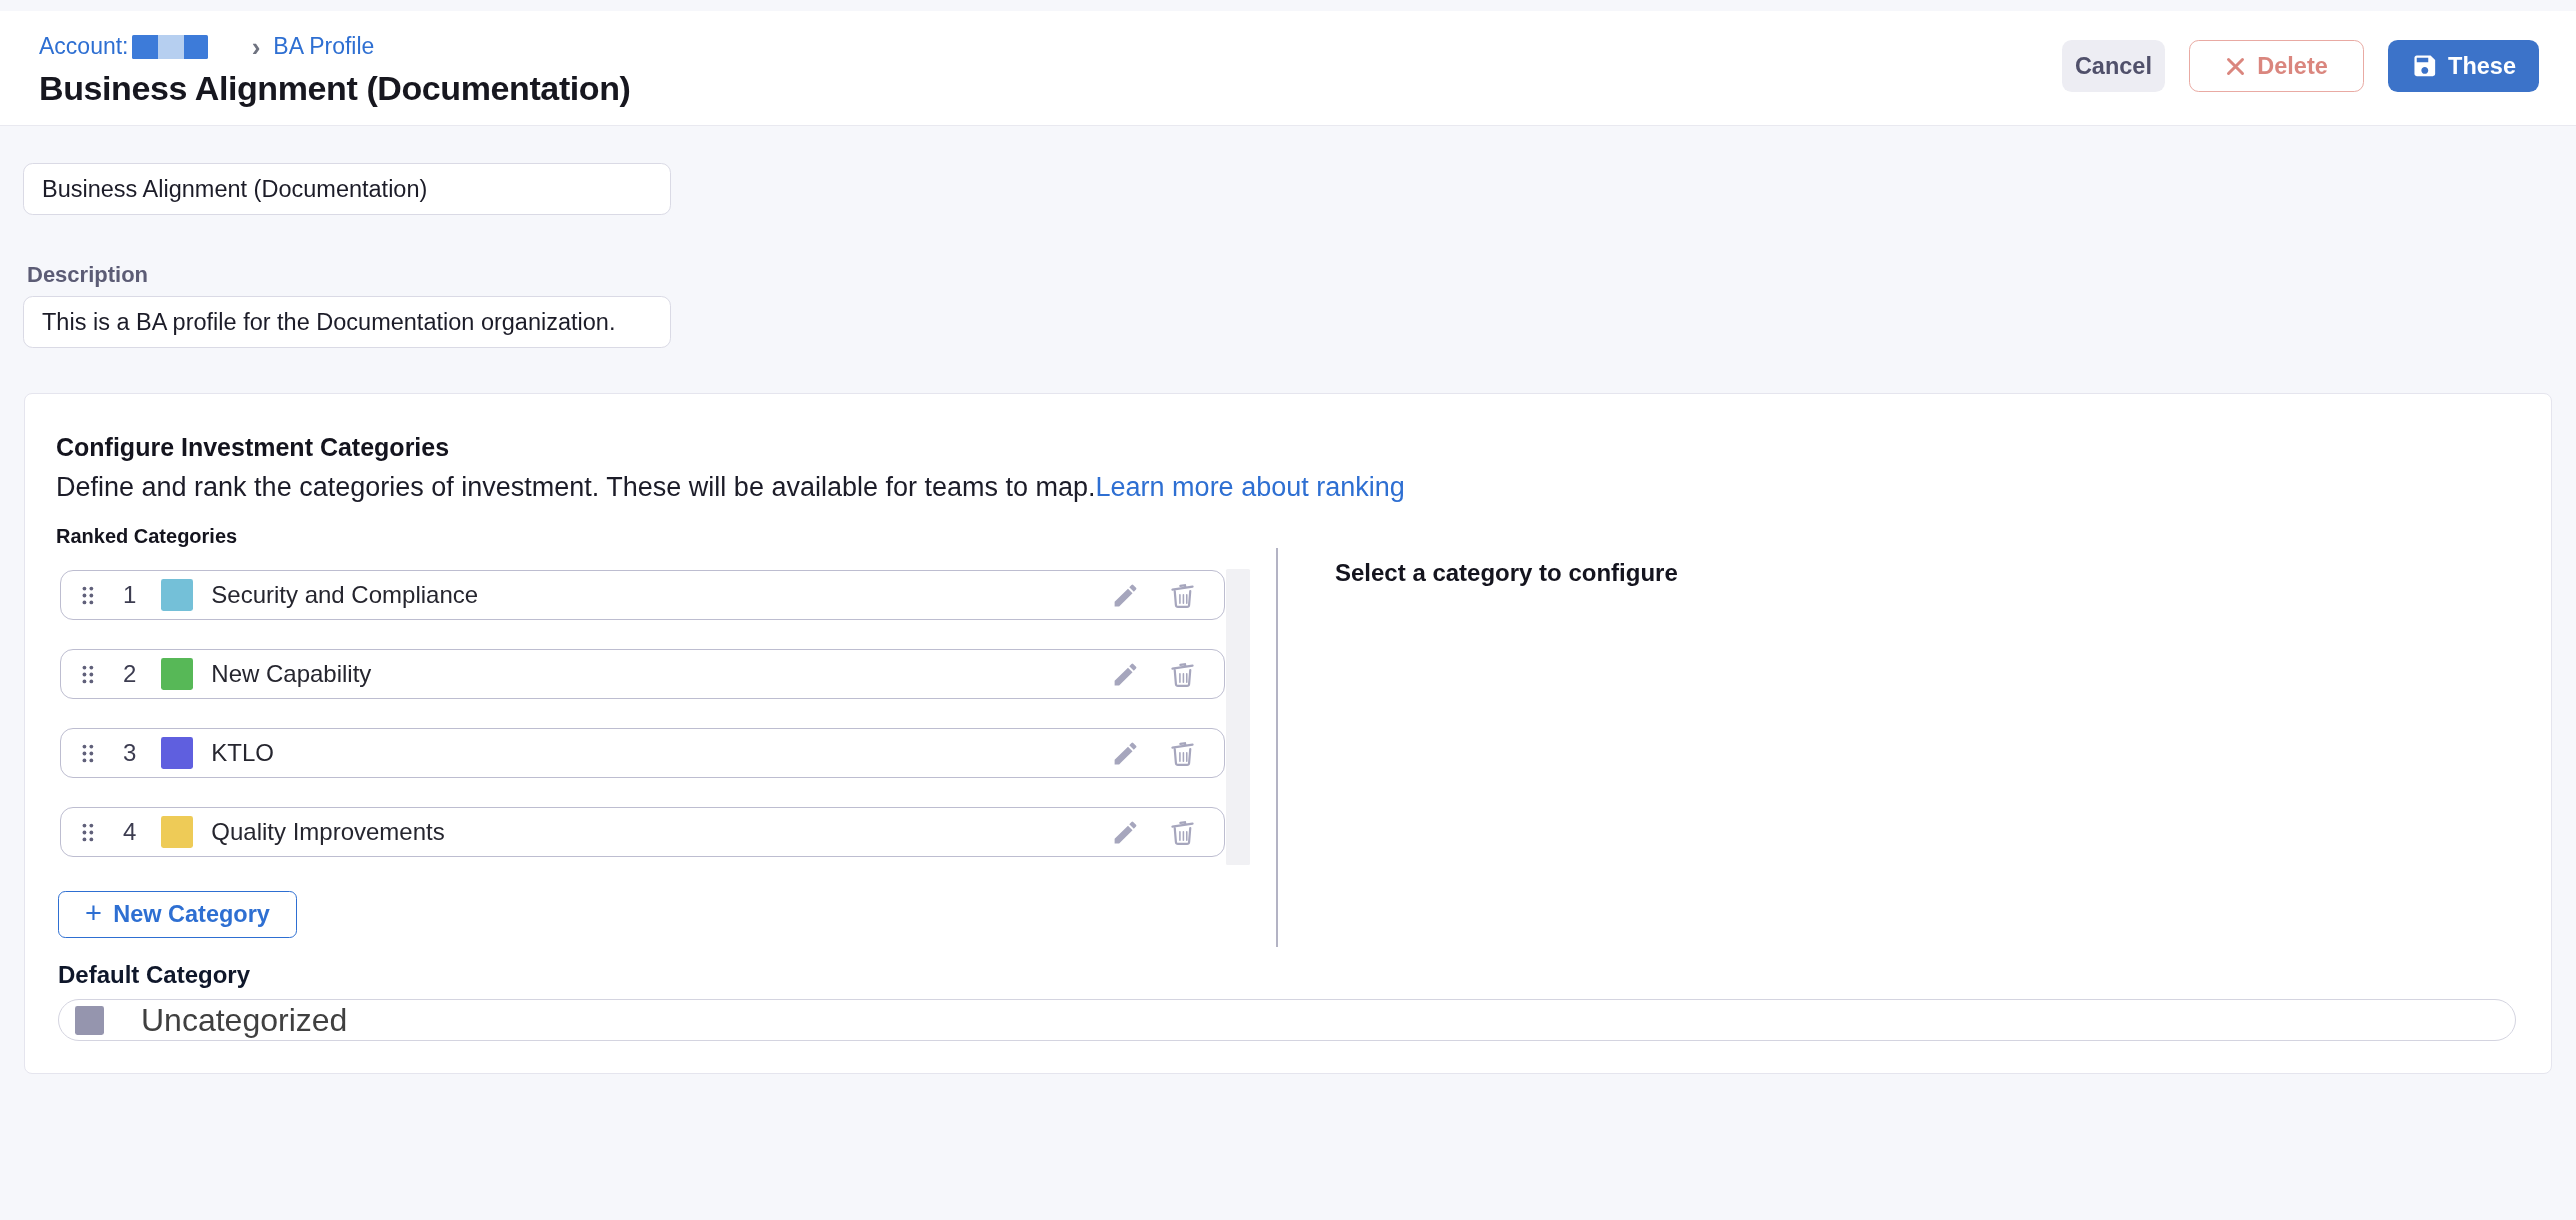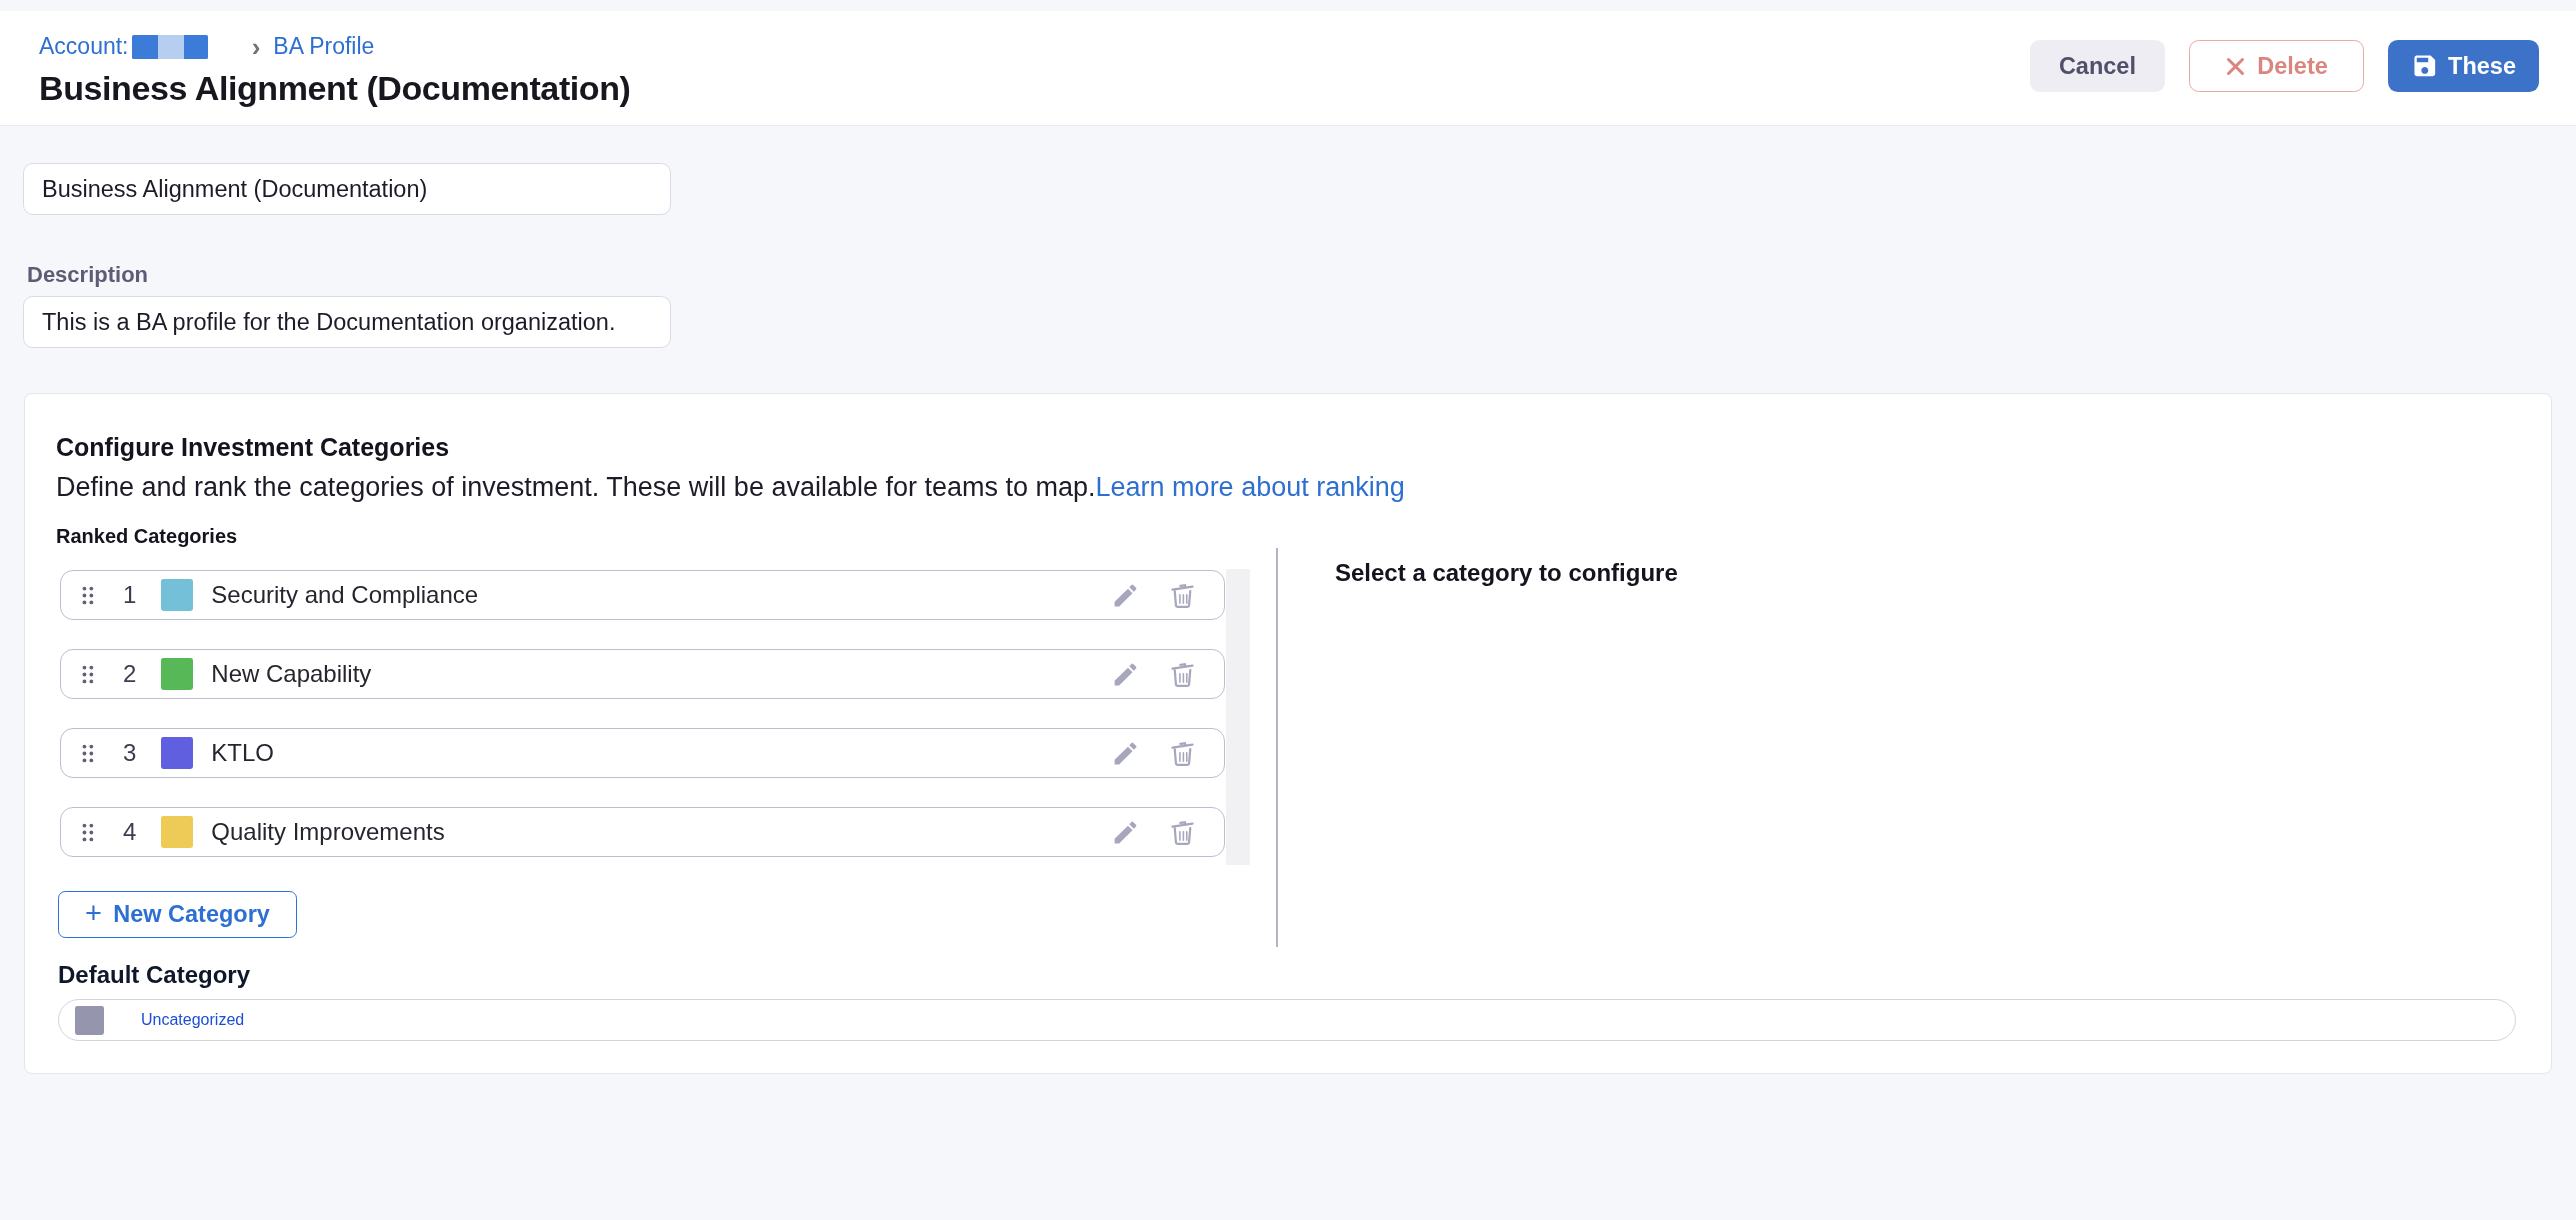--- a/index.html
+++ b/index.html
@@ -30,21 +30,21 @@
   .crumb-sep { color:#6f7380; font-size:26px; font-weight:600; margin:0 13px 0 44px; line-height:1; }
   .crumb-page { color:#2e6fd2; cursor:pointer; }
   .page-title { margin-top:8px; font-size:34px; font-weight:700; color:#17171f; letter-spacing:-0.4px; }
 
   .header-actions { position:absolute; top:29px; right:37px; display:flex; gap:24px; }
   .btn {
     display:inline-flex; align-items:center; justify-content:center;
     height:52px; border-radius:9.7px; font-size:23.5px; font-weight:700;
     font-family:"Liberation Sans", sans-serif; cursor:pointer; border:none;
   }
-  .btn-cancel { background:#ededf3; color:#50506a; padding:0 29px; }
+  .btn-cancel { background:#ededf3; color:#50506a; padding:0 13px; }
   .btn-delete { background:#ffffff; color:#da867e; padding:0 35px; border:1.6px solid #e9aaa3; gap:11.3px; }
   .btn-save { background:#3c73c9; color:#ffffff; padding:0 23px; gap:9.7px; }
 
   
   .form-area { padding:29px 0 0 23px; }
   .field-label { display:block; margin-left:4px; font-size:22px; font-weight:700; color:#5c5c75; }
   .text-input {
     display:block; width:648px; height:52px; margin-top:8px;
     background:#ffffff; border:1.6px solid #dadae5; border-radius:9.7px;
     padding:0 18px; font-size:23.5px; color:#1c1c28;
@@ -96,21 +96,21 @@
   }
   .plus-glyph { font-size:29px; font-weight:400; line-height:1; margin-top:-2.4px; }
 
   .default-label { position:absolute; left:33px; top:567px; font-size:24px; font-weight:700; color:#0f172a; }
   .default-row {
     position:absolute; left:33px; top:605px; width:2458px; height:42px;
     display:flex; align-items:center;
     border:1.6px solid #d4d4e0; border-radius:21px; background:#ffffff; cursor:pointer;
   }
   .default-swatch { margin-left:16px; width:29px; height:29px; border-radius:2.4px; }
-  .default-name { margin-left:37px; font-size:16px; color:#1d4ed8; }
+  .default-name { margin-left:37px; font-size:32px; color:#404040; }
 </style>
 </head>
 <body>
 
 <div class="header">
   <div class="breadcrumb">
     <span class="crumb-account">Account:</span>
     <span class="censor-block">
       <span class="censor-dark1"></span>
       <span class="censor-light"></span>

